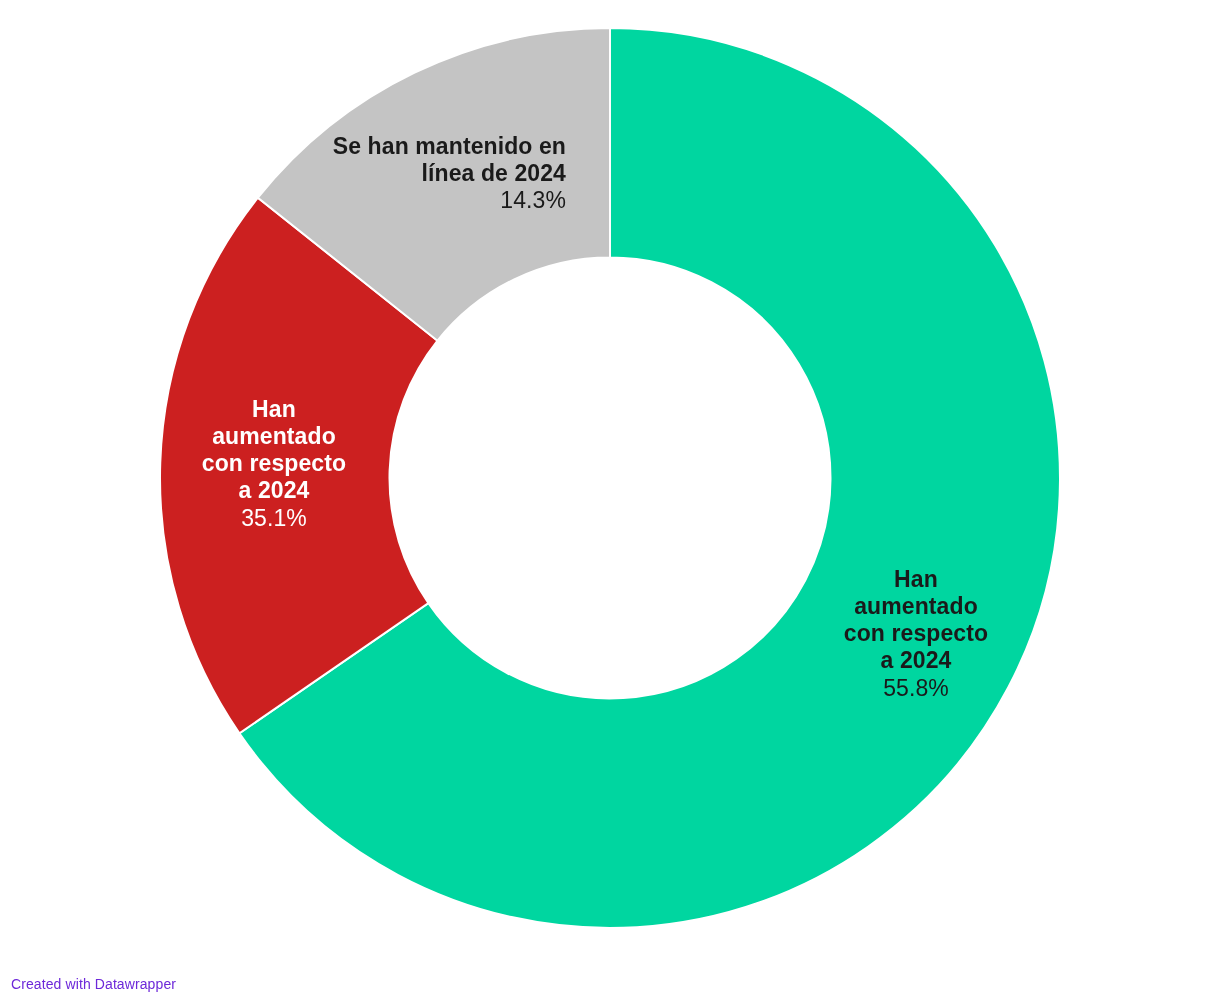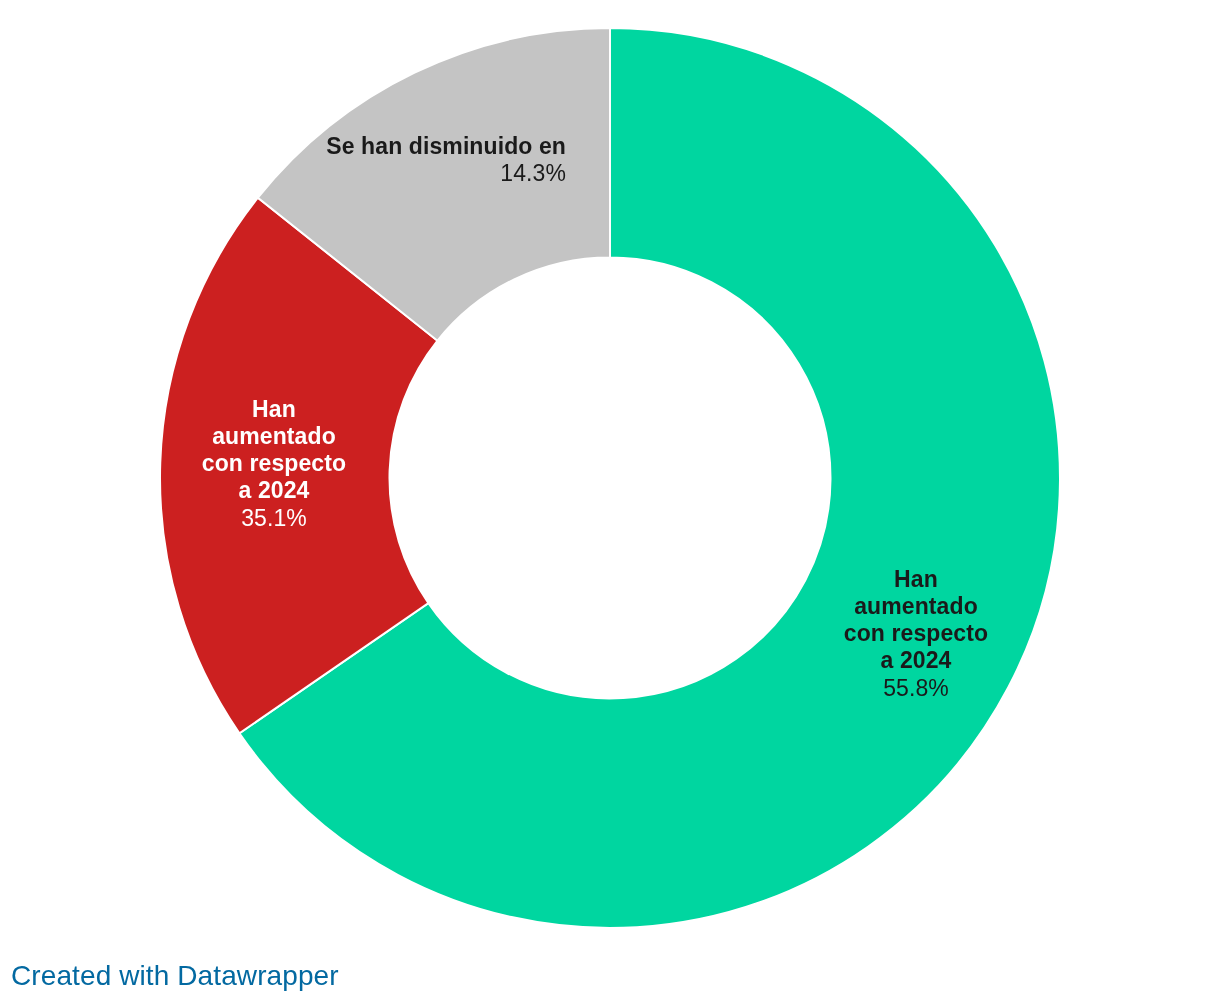--- a/index.html
+++ b/index.html
@@ -70,22 +70,22 @@
     top: 566px;
     width: 180px;
     text-align: center;
     color: #1a1a1a;
   }
 
   #footer {
     position: absolute;
     left: 11px;
     bottom: 14px;
-    font-size: 28px;
-    color: #0369a1;
+    font-size: 14px;
+    color: #6d28d9;
     letter-spacing: 0.1px;
   }
 </style>
 </head>
 <body>
 
 <div id="chart-area">
 
   <svg id="donut-svg" width="1220" height="950" viewBox="0 0 1220 950">
     <g id="slice-group">
@@ -105,19 +105,20 @@
 
   <div class="slice-label" id="label-disminuido">
     <span class="lbl-name">Han</span>
     <span class="lbl-name">aumentado</span>
     <span class="lbl-name">con respecto</span>
     <span class="lbl-name">a 2024</span>
     <span class="lbl-value">35.1%</span>
   </div>
 
   <div class="slice-label" id="label-mantenido">
-    <span class="lbl-name">Se han disminuido en</span>
+    <span class="lbl-name">Se han mantenido en</span>
+    <span class="lbl-name">línea de 2024</span>
     <span class="lbl-value">14.3%</span>
   </div>
 
 </div>
 
 <div id="footer">Created with Datawrapper</div>
 
 </body></html>

